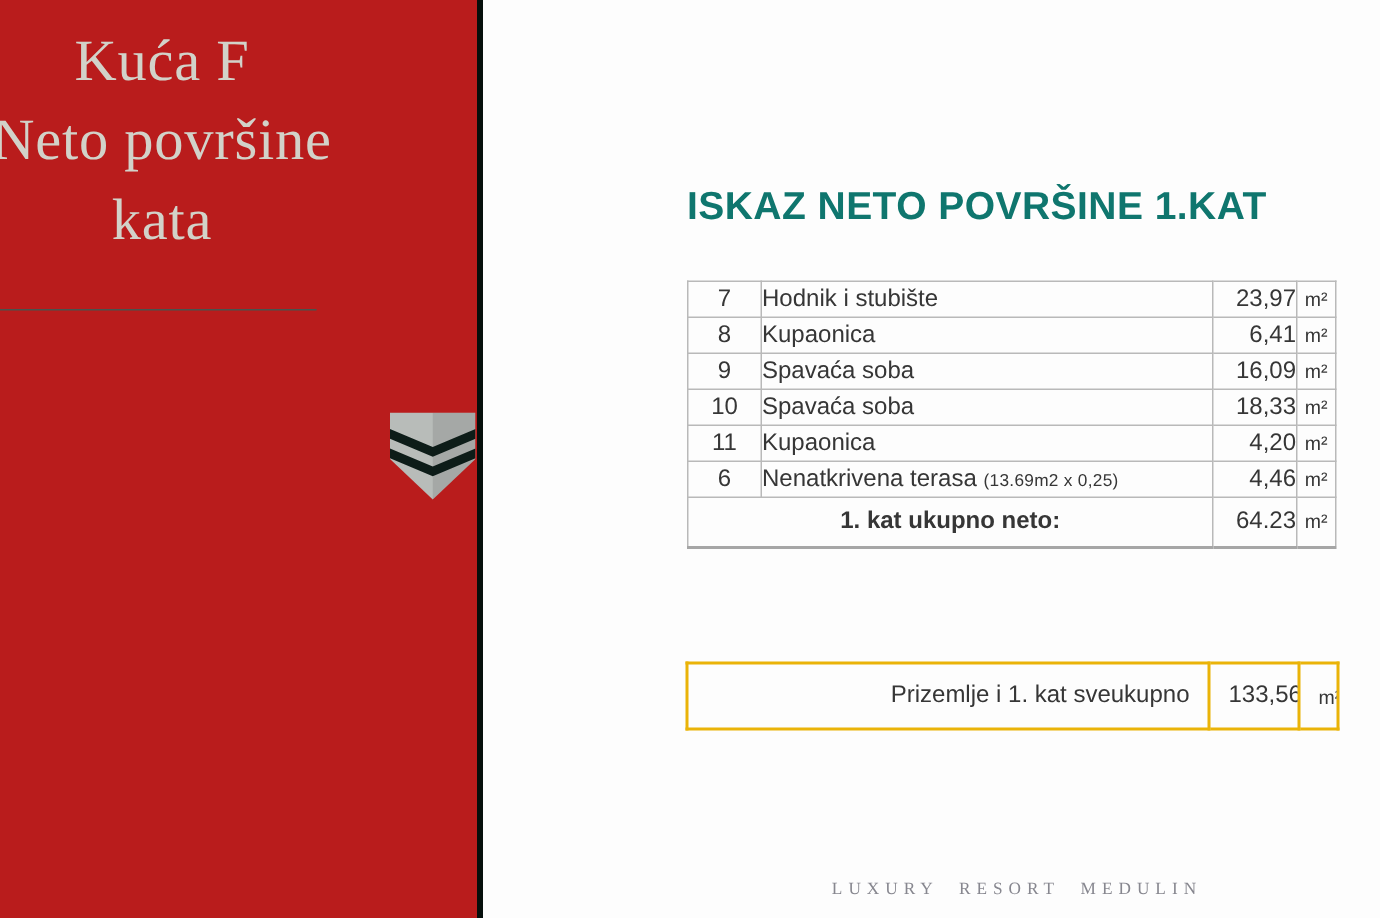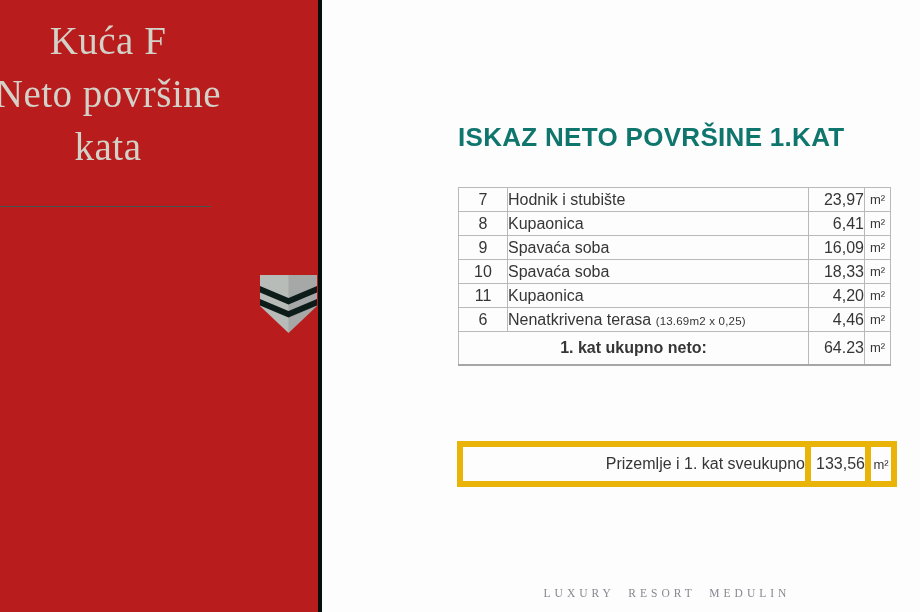--- a/index.html
+++ b/index.html
@@ -87,32 +87,32 @@
     left: 457px; top: 441px;
     width: 436px;
     border-collapse: collapse;
     table-layout: fixed;
     font-size: 16px;
     color: #363636;
     border: 2px solid #aeaeae;
     border-bottom-color: #8f8f8f;
   }
   table.summary-table td {
-    border: 6px solid #eab308;
+    border: 2px solid #eab308;
     height: 40px;
-    padding: 0;
+    padding: 12px;
     vertical-align: middle;
     white-space: nowrap;
     overflow: hidden;
   }
   td.c-sum-label { text-align: right; padding-right: 12px; }
 
   .brand-footer {
     position: absolute;
-    left: 451px; top: 587px;
+    left: 462px; top: 587px;
     width: 432px;
     text-align: center;
     font-family: "Liberation Serif", serif;
     font-size: 11.5px;
     letter-spacing: 4px;
     word-spacing: 7px;
     color: #87878f;
     white-space: nowrap;
   }
 </style>

